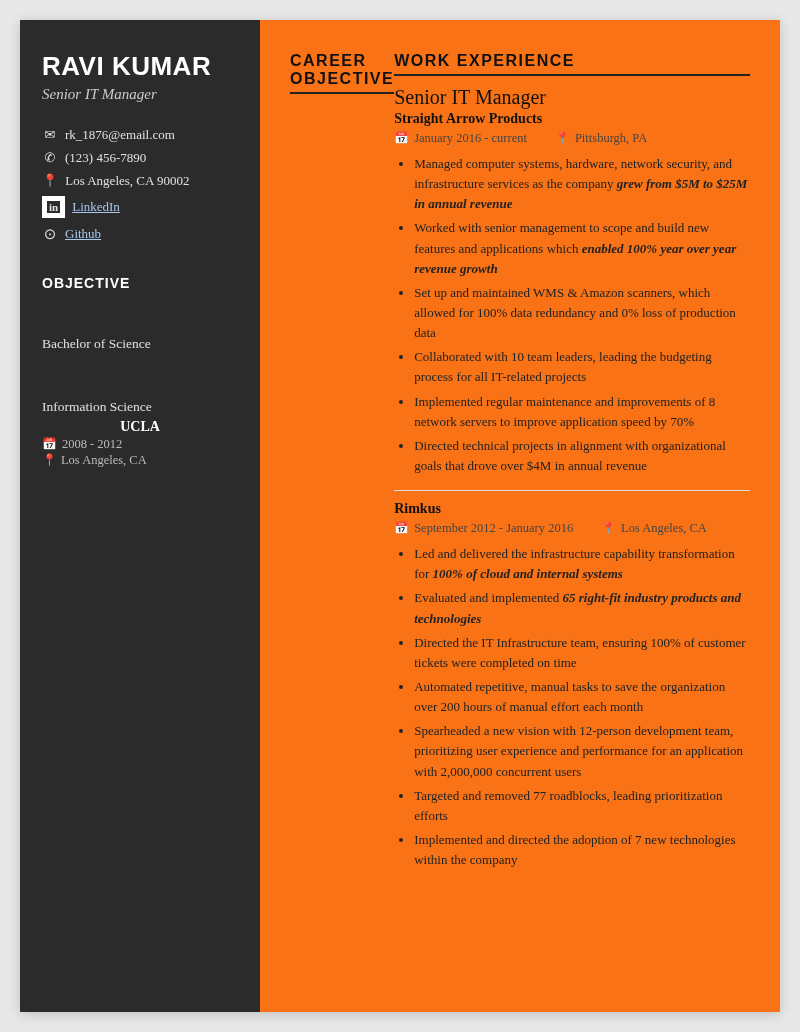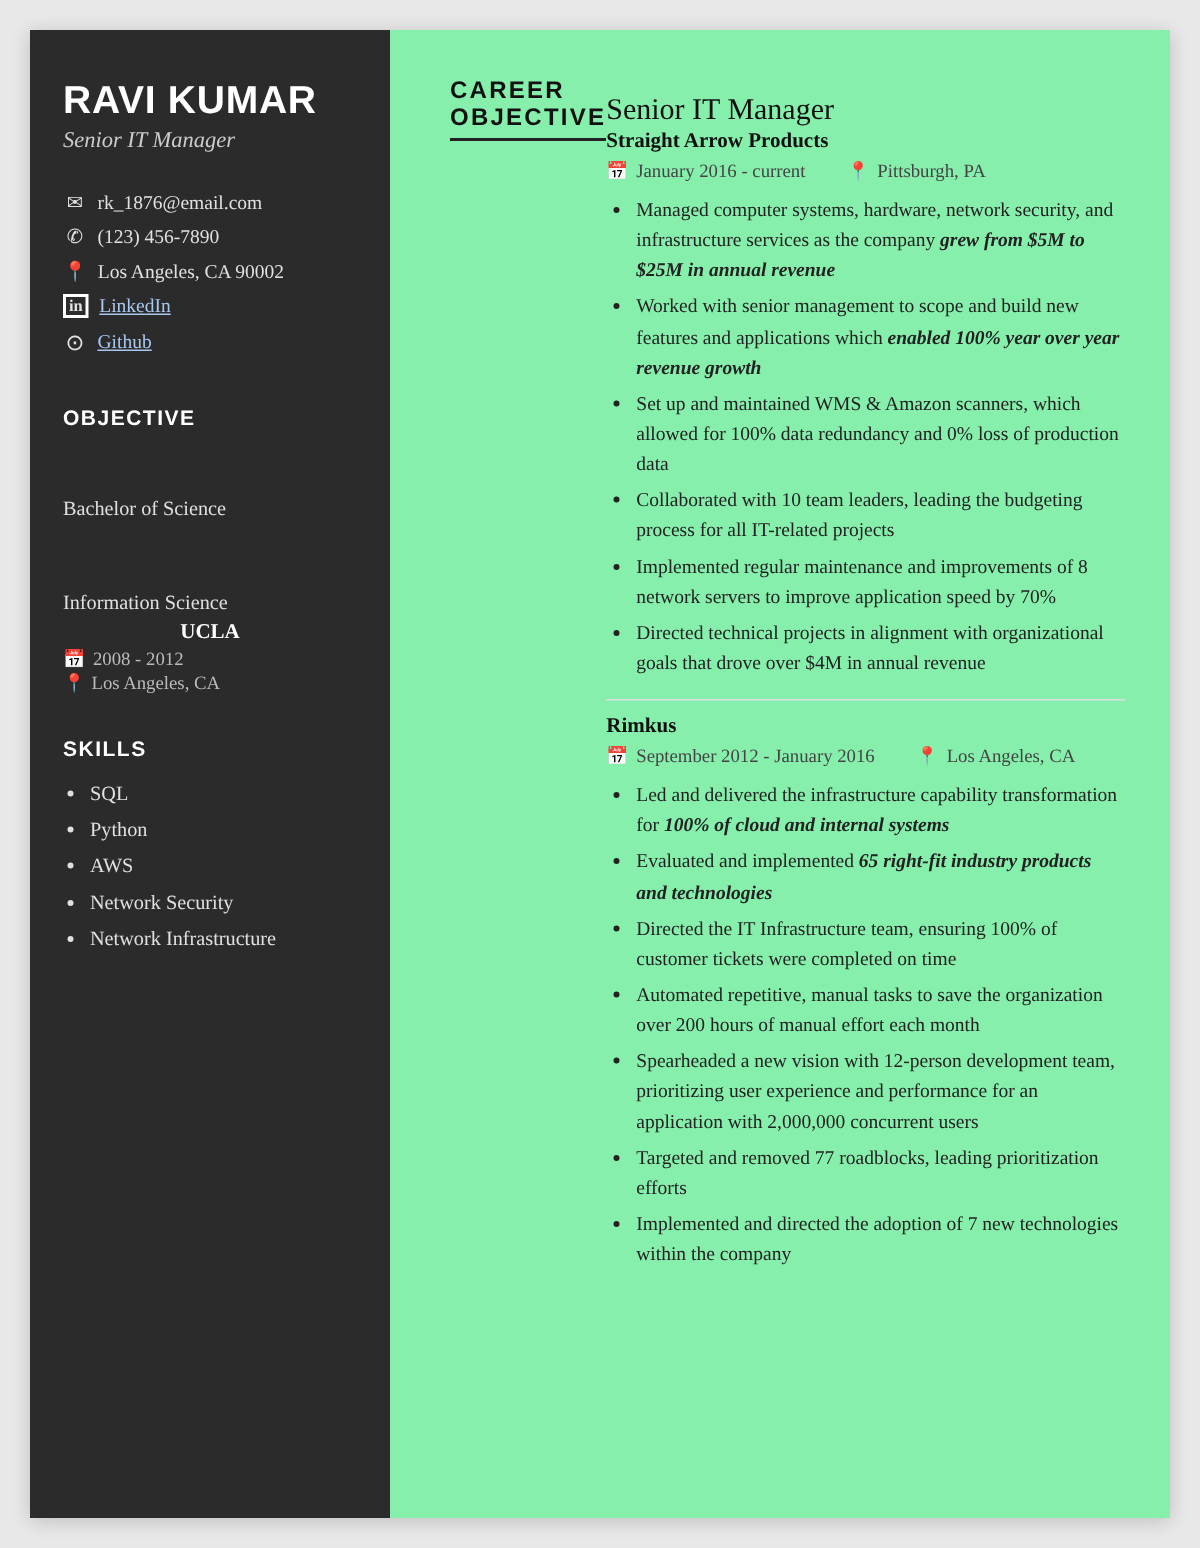--- a/index.html
+++ b/index.html
@@ -7,26 +7,25 @@
       font-family: 'Georgia', serif;
       background: #e8e8e8;
       display: flex;
       justify-content: center;
       align-items: flex-start;
       min-height: 100vh;
       padding: 20px;
     }
     .resume-container {
       width: 760px;
-      background: #86efac;
+      background: #f97316;
       display: flex;
       flex-direction: row;
       min-height: 992px;
       box-shadow: 0 2px 12px rgba(0,0,0,0.18);
-      gap: 10px;
     }
     
     .sidebar {
       width: 240px;
       min-width: 240px;
       background: #2b2b2b;
       color: #fff;
       padding: 32px 22px 32px 22px;
       display: flex;
       flex-direction: column;
@@ -214,21 +213,21 @@
       </div>
       <div class="contact-item">
         <span class="contact-icon">✆</span>
         <span>(123) 456-7890</span>
       </div>
       <div class="contact-item">
         <span class="contact-icon">📍</span>
         <span>Los Angeles, CA 90002</span>
       </div>
       <div class="contact-item">
-        <span class="contact-icon" style="font-size:11px;font-weight:bold;border:2px solid #ffffff;padding:0 2px;">in</span>
+        <span class="contact-icon" style="font-size:11px;font-weight:bold;border:5px solid #ffffff;padding:0 2px;">in</span>
         <span class="contact-link">LinkedIn</span>
       </div>
       <div class="contact-item">
         <span class="contact-icon" style="font-size:15px;">⊙</span>
         <span class="contact-link">Github</span>
       </div>
     </div>
 
     <div class="sidebar-section">
       <div class="sidebar-section-title">OBJECTIVE</div>
@@ -238,39 +237,30 @@
       <div class="edu-meta">
         <span style="font-size:12px;">📅</span>
         <span>2008 - 2012</span>
       </div>
       <div class="edu-location">
         <span style="font-size:12px;">📍</span>
         <span>Los Angeles, CA</span>
       </div>
     </div>
 
-    <div class="sidebar-section">
-      <div class="sidebar-section-title">SKILLS</div>
-      <ul class="skills-list">
-        <li>SQL</li>
-        <li>Python</li>
-        <li>AWS</li>
-        <li>Network Security</li>
-        <li>Network Infrastructure</li>
-      </ul>
-    </div>
   </div>
 
   <div class="main">
 
     <div class="career-objective-section">
       <div class="section-heading">CAREER OBJECTIVE</div>
     </div>
 
     <div class="work-experience-section">
+      <div class="section-heading">WORK EXPERIENCE</div>
 
       <div class="job-entry">
         <div class="job-title">Senior IT Manager</div>
         <div class="job-company">Straight Arrow Products</div>
         <div class="job-meta">
           <div class="job-meta-item">
             <span style="font-size:12px;">📅</span>
             <span>January 2016 - current</span>
           </div>
           <div class="job-meta-item">

